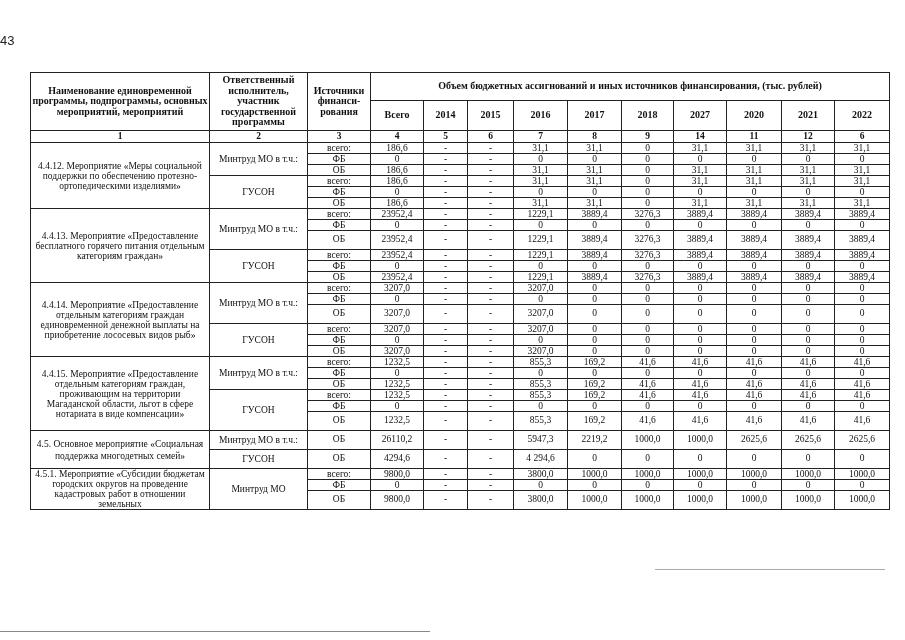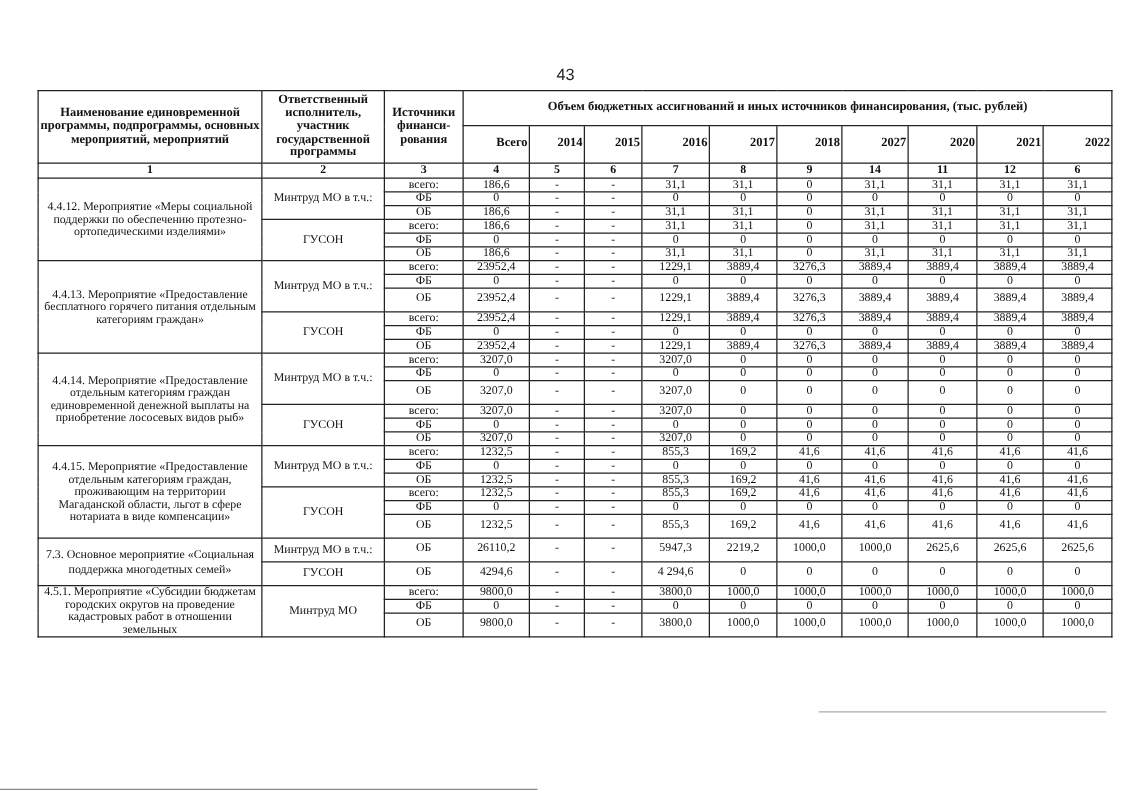--- a/index.html
+++ b/index.html
@@ -1,27 +1,27 @@
 <!DOCTYPE html>
 <html><head>
 <meta charset="utf-8">
 <style>
   html, body { margin: 0; padding: 0; background: #ffffff; }
   body { width: 905px; height: 640px; position: relative; overflow: hidden;
          font-family: "Liberation Serif", "DejaVu Serif", serif; color: #111; }
-  .page-num { position: absolute; top: 33px; left: 0; width: 905px; text-align: center;
-              font-size: 13px; font-family: "Liberation Sans", sans-serif; color: #222; margin-top: 19px; }
+  .page-num { position: absolute; top: 33px; left: 0; width: 905px; 
+              font-size: 13px; font-family: "Liberation Sans", sans-serif; color: #222; }
   table.budget { position: absolute; left: 30px; top: 72px; border-collapse: collapse;
                  table-layout: fixed; width: 859px; font-size: 10px; line-height: 1.05; }
   table.budget td, table.budget th { border: 1px solid #222; text-align: center; vertical-align: middle;
                  padding: 0 1px; overflow: hidden; }
   table.budget th { font-weight: bold; font-size: 10px; }
   th.big { font-size: 10px; }
   tr.hdr1 th { height: 27px; }
-  tr.hdr2 th { height: 29px; text-align: right; }
+  tr.hdr2 th { height: 29px; }
   tr.nums th { height: 11px; font-size: 9.5px; line-height: 11px; }
   tr.r td { height: 10px; line-height: 10px; font-size: 9.5px; }
   tr.rt td { height: 18px; font-size: 9.5px; }
   td.name { font-size: 10px; line-height: 12px; padding: 0 3px; }
   td.resp { font-size: 10px; line-height: 12px; }
   .bottom-line { position: absolute; left: 0; top: 631px; width: 430px; height: 1px; background: #888; }
   .bottom-line2 { position: absolute; left: 655px; top: 569px; width: 230px; height: 1px; background: #aaa; }
 </style>
 </head>
 <body>
@@ -398,21 +398,21 @@
         <td>-</td>
         <td>855,3</td>
         <td>169,2</td>
         <td>41,6</td>
         <td>41,6</td>
         <td>41,6</td>
         <td>41,6</td>
         <td>41,6</td>
       </tr>
       <tr class="rt">
-        <td rowspan="2" class="name">7.3. Основное мероприятие «Социальная поддержка многодетных семей»</td>
+        <td rowspan="2" class="name">4.5. Основное мероприятие «Социальная поддержка многодетных семей»</td>
         <td rowspan="1" class="resp">Минтруд МО в т.ч.:</td>
         <td>ОБ</td>
         <td>26110,2</td>
         <td>-</td>
         <td>-</td>
         <td>5947,3</td>
         <td>2219,2</td>
         <td>1000,0</td>
         <td>1000,0</td>
         <td>2625,6</td>

